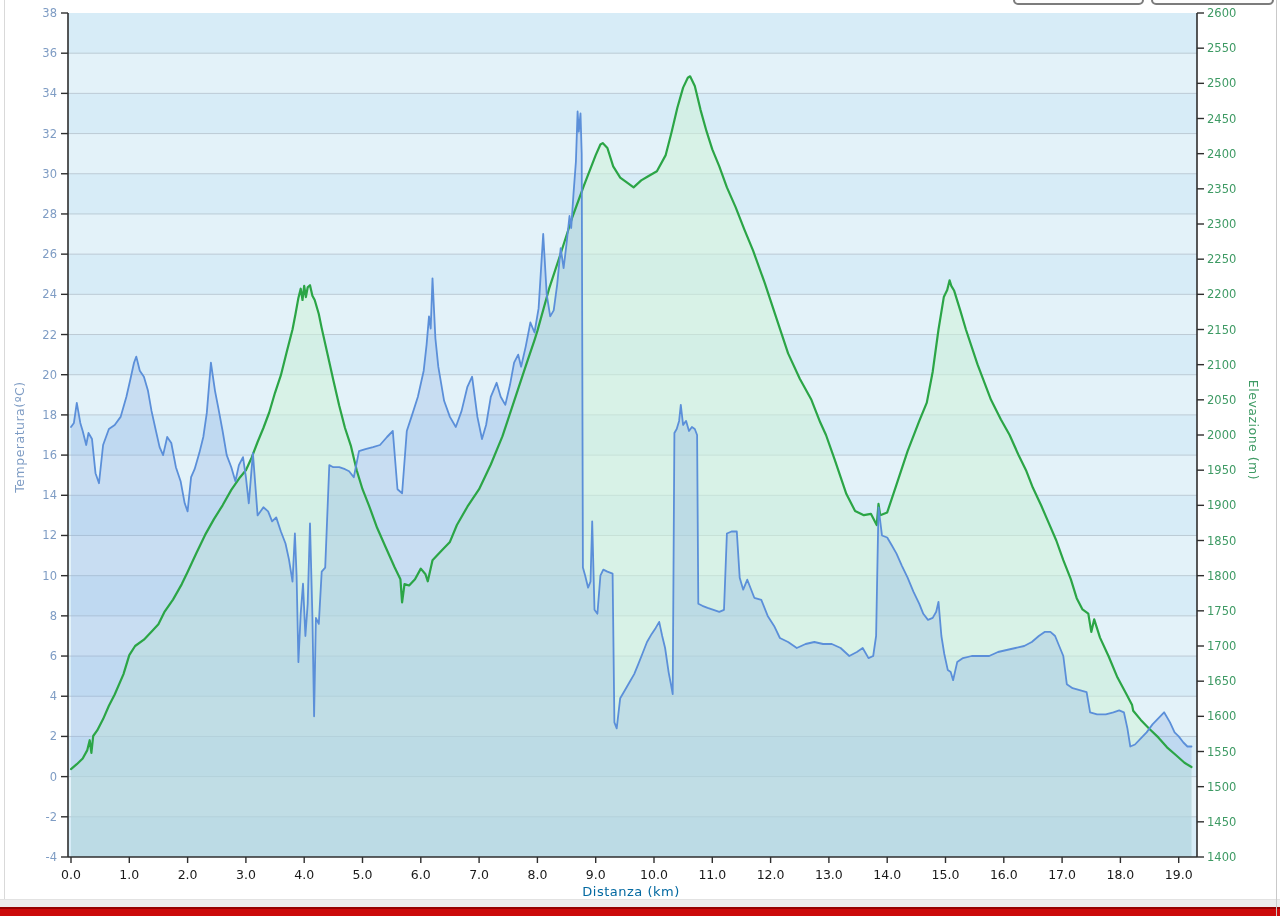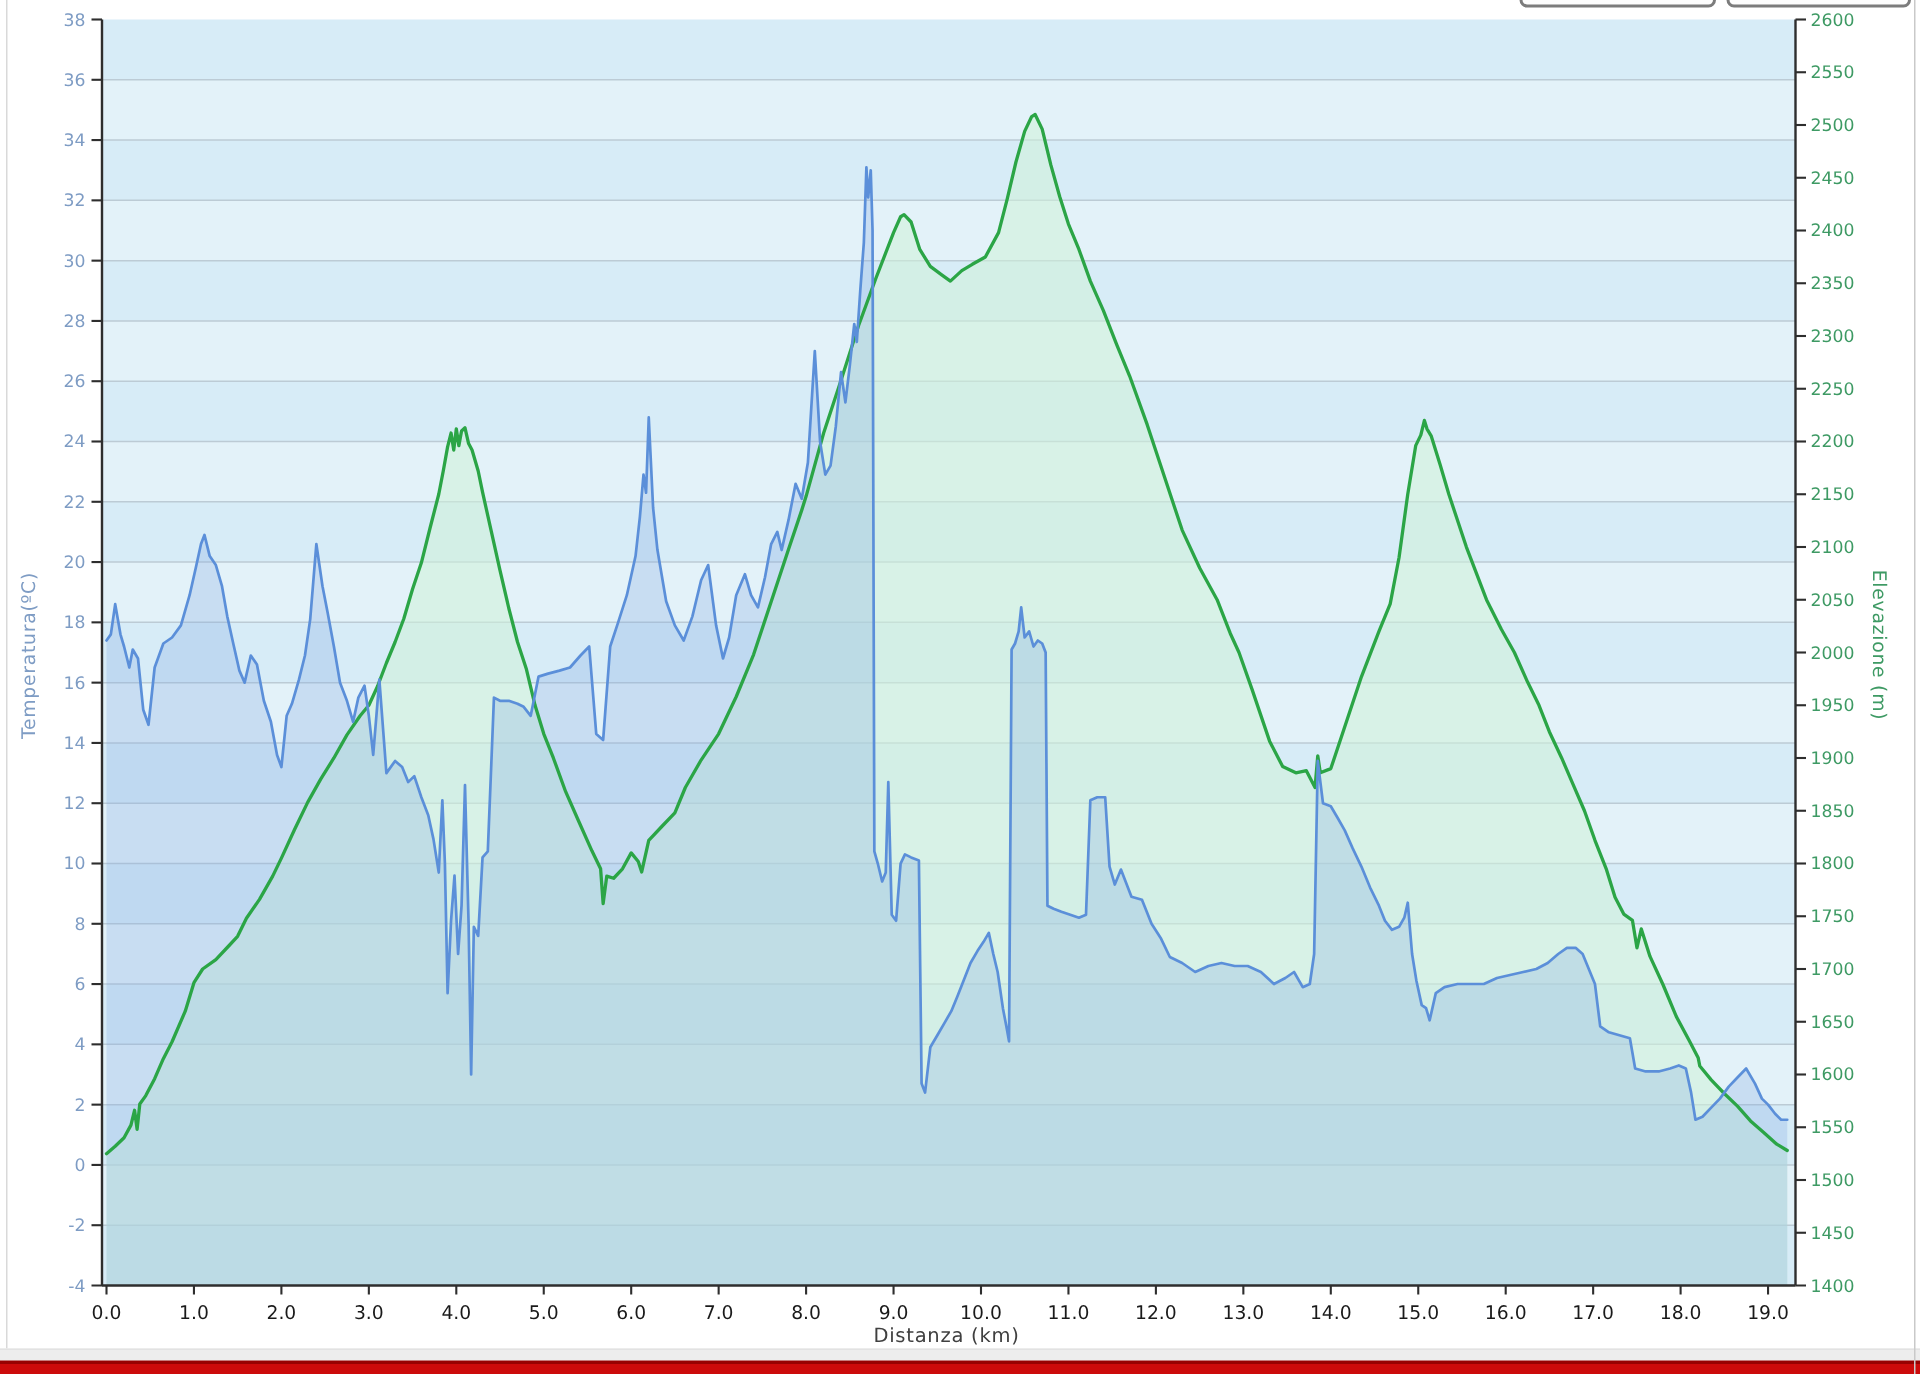--- a/index.html
+++ b/index.html
@@ -3,21 +3,21 @@
 <meta charset="utf-8">
 <style>
   html,body{margin:0;padding:0;background:#ffffff;}
   .screen{position:relative;width:1280px;height:916px;background:#ffffff;overflow:hidden;
           font-family:"DejaVu Sans","Liberation Sans",sans-serif;}
   .chart-wrap{position:absolute;left:0;top:0;width:1280px;height:899px;}
   svg{position:absolute;left:0;top:0;}
   .axis-title{position:absolute;white-space:nowrap;font-size:12.5px;letter-spacing:0.5px;}
   .axis-title-left{left:19px;top:437px;transform:translate(-50%,-50%) rotate(-90deg);color:#7e9cc4;}
   .axis-title-right{left:1253px;top:430px;transform:translate(-50%,-50%) rotate(90deg);color:#3e9a64;}
-  .axis-title-x{left:631px;top:891px;transform:translate(-50%,-50%);color:#404040;font-size:13px;}
+  .axis-title-x{left:631px;top:891px;transform:translate(-50%,-50%);color:#0369a1;font-size:13px;}
   .top-button{position:absolute;top:-10px;height:15px;background:#fdfdfd;border:2px solid #7c7c7c;
               border-radius:5px;box-sizing:border-box;}
   .top-button-1{left:1013px;width:131px;}
   .top-button-2{left:1151px;width:123px;}
   .window-border-left{position:absolute;left:4px;top:0;width:1px;height:899px;background:#d9d9d9;}
   .window-border-right{position:absolute;left:1276px;top:0;width:1px;height:916px;background:#c9c9c9;}
   .status-strip{position:absolute;left:0;top:899px;width:1280px;height:8px;background:#ededed;
                 border-top:1px solid #e2e2e2;box-sizing:border-box;}
   .red-window-edge{position:absolute;left:0;top:907px;width:1280px;height:9px;
                    background:linear-gradient(to bottom,#970202 0 2px,#cc0b0b 2px 100%);}

